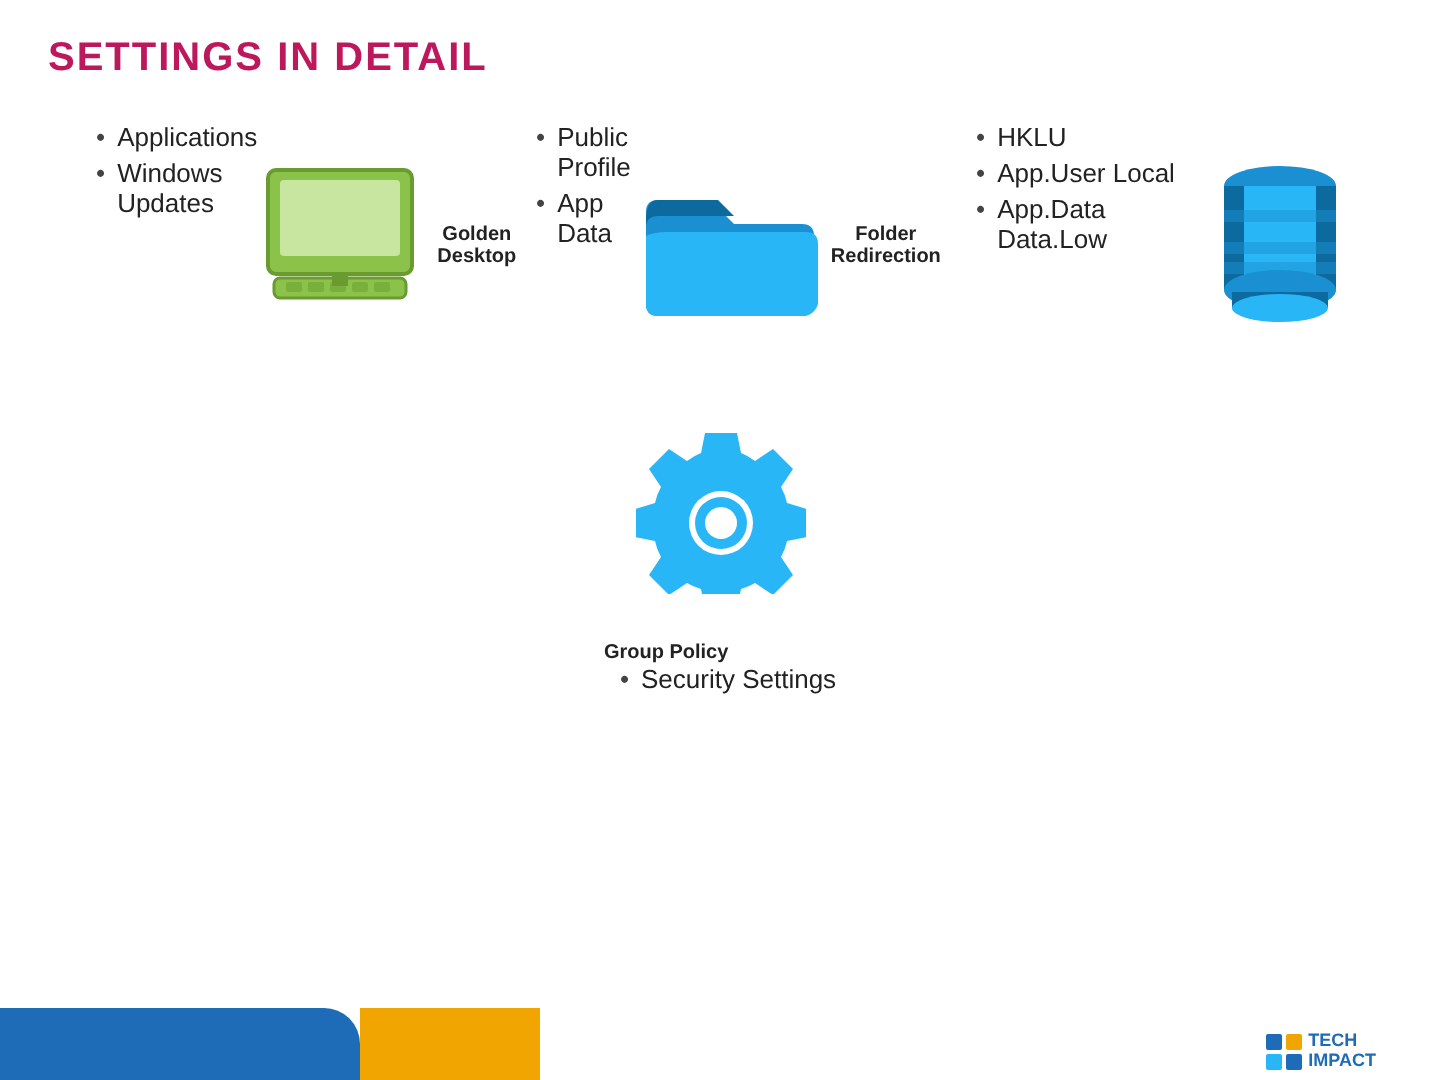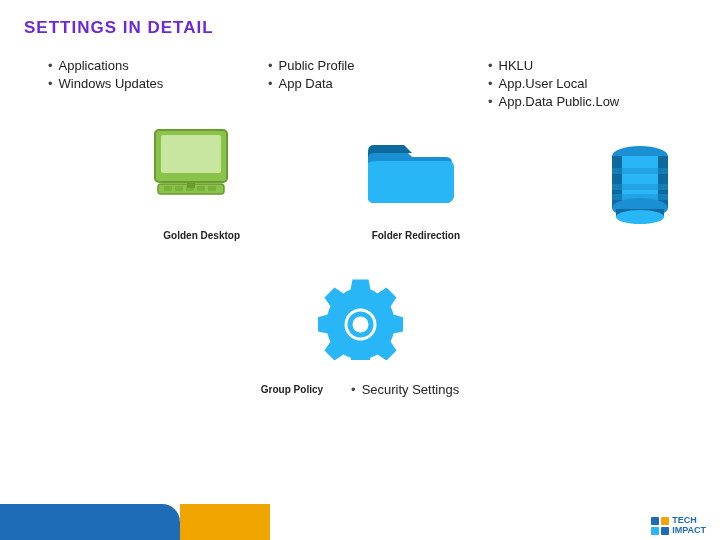--- a/index.html
+++ b/index.html
@@ -6,39 +6,38 @@
     body {
       width: 720px;
       height: 540px;
       background: #ffffff;
       font-family: Arial, sans-serif;
       overflow: hidden;
       position: relative;
     }
 
     .page-title {
-      font-size: 17px;
+      font-size: 20px;
       font-weight: bold;
-      color: #6d28d9;
+      color: #be185d;
       padding: 18px 24px 10px 24px;
       letter-spacing: 1px;
     }
 
     .main-content {
       display: flex;
       flex-direction: row;
       justify-content: space-around;
       align-items: flex-start;
       padding: 10px 30px 0 30px;
     }
 
     .column {
       display: flex;
-      flex-direction: column;
-      align-items: flex-end;
+      align-items: center;
       width: 200px;
     }
 
     .bullet-list {
       list-style: none;
       font-size: 13px;
       color: #222;
       margin-bottom: 12px;
       align-self: flex-start;
       padding-left: 8px;
@@ -110,21 +109,21 @@
       flex: 0 0 90px;
     }
 
     .footer-spacer {
       flex: 1;
     }
 
     .footer-logo {
       position: absolute;
       bottom: 4px;
-      right: 14px;
+      right: 32px;
       display: flex;
       align-items: center;
       gap: 3px;
     }
 
     .logo-squares {
       display: grid;
       grid-template-columns: 8px 8px;
       grid-template-rows: 8px 8px;
       gap: 2px;
@@ -187,21 +186,21 @@
         <path d="M14 20 L44 20 L52 28 L14 28 Q8 28 8 34 L8 30 Q8 20 14 20 Z" fill="#0d6a9e"></path>
       </svg>
     </div>
     <div class="label">Folder Redirection</div>
   </div>
 
   <div class="column">
     <ul class="bullet-list">
       <li>HKLU</li>
       <li>App.User Local</li>
-      <li>App.Data Public.Low</li>
+      <li>App.Data Data.Low</li>
     </ul>
     <div class="icon-area">
 
       <svg width="80" height="95" viewBox="0 0 80 95">
 
         <ellipse cx="40" cy="18" rx="28" ry="10" fill="#1a8fd1"></ellipse>
 
         <rect x="12" y="18" width="10" height="52" fill="#0d6a9e"></rect>
 
         <rect x="58" y="18" width="10" height="52" fill="#0d6a9e"></rect>
@@ -233,21 +232,21 @@
           <path d="
             M-8,-38 L8,-38 L10,-28 A28,28 0 0,1 17,-24 L26,-30 L36,-20 L30,-11 A28,28 0 0,1 33,-3 L43,0 L43,14 L33,16 A28,28 0 0,1 30,24 L36,33 L26,43 L17,37 A28,28 0 0,1 10,40 L8,50 L-8,50 L-10,40 A28,28 0 0,1 -17,37 L-26,43 L-36,33 L-30,24 A28,28 0 0,1 -33,16 L-43,14 L-43,0 L-33,-3 A28,28 0 0,1 -30,-11 L-36,-20 L-26,-30 L-17,-24 A28,28 0 0,1 -10,-28 Z
           " fill="#29b6f6"></path>
 
           <circle cx="0" cy="7" r="16" fill="white"></circle>
           <circle cx="0" cy="7" r="13" fill="#29b6f6"></circle>
           <circle cx="0" cy="7" r="8" fill="white"></circle>
         </g>
       </svg>
     </div>
-    <div style="display:flex; flex-direction:row; align-items:flex-start; margin-top:4px;">
+    <div style="display:flex; flex-direction:column; align-items:flex-start; margin-top:4px;">
       <div class="label" style="margin-right:20px;">Group Policy</div>
       <ul class="bullet-list" style="margin-bottom:0; align-self:center;">
         <li>Security Settings</li>
       </ul>
     </div>
   </div>
 </div>
 
 <div class="footer">
   <div class="footer-blue"></div>

